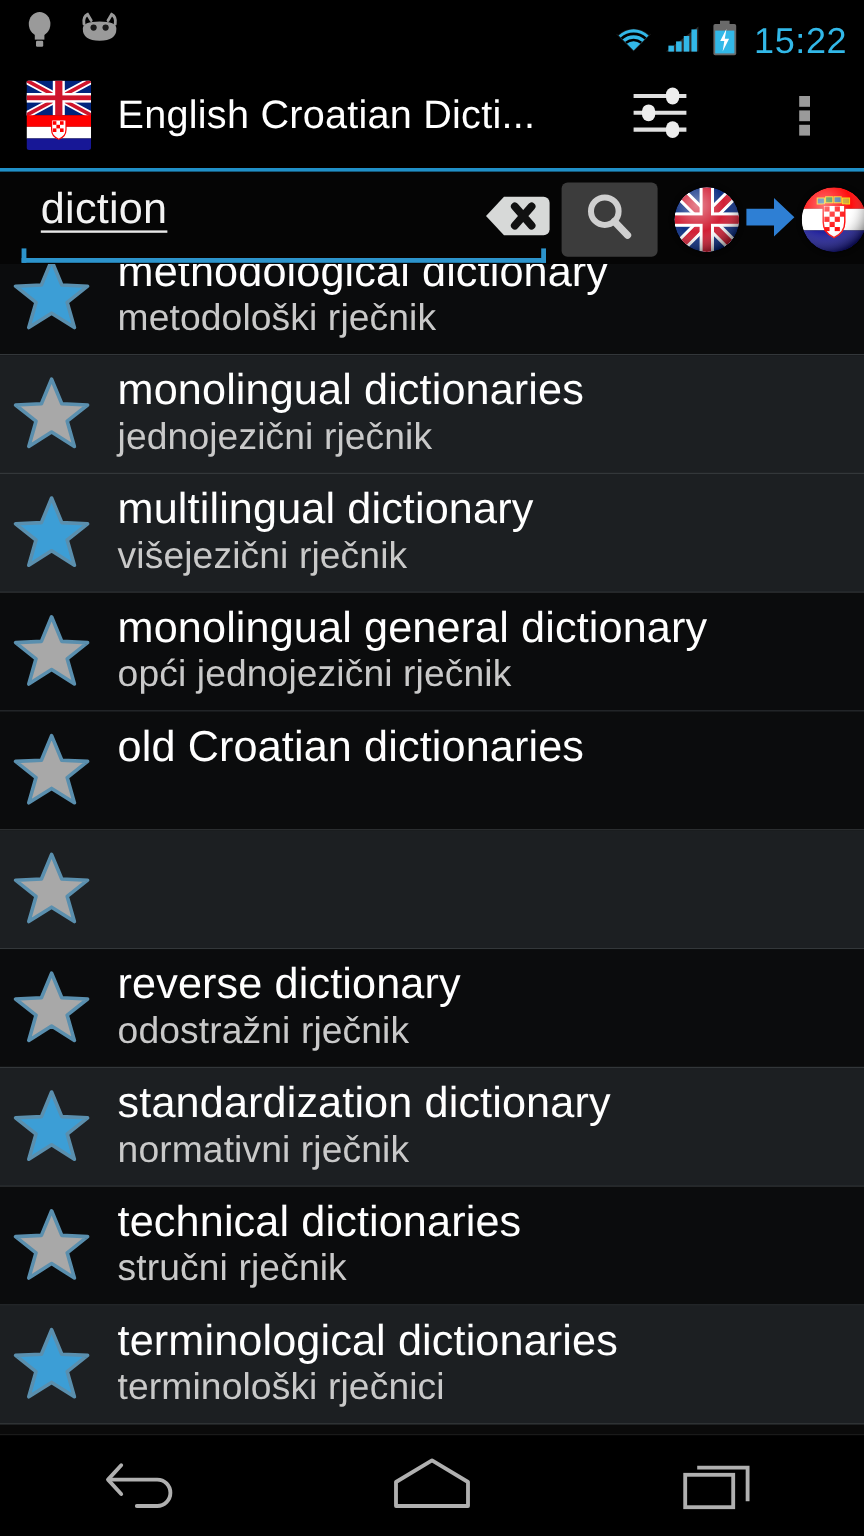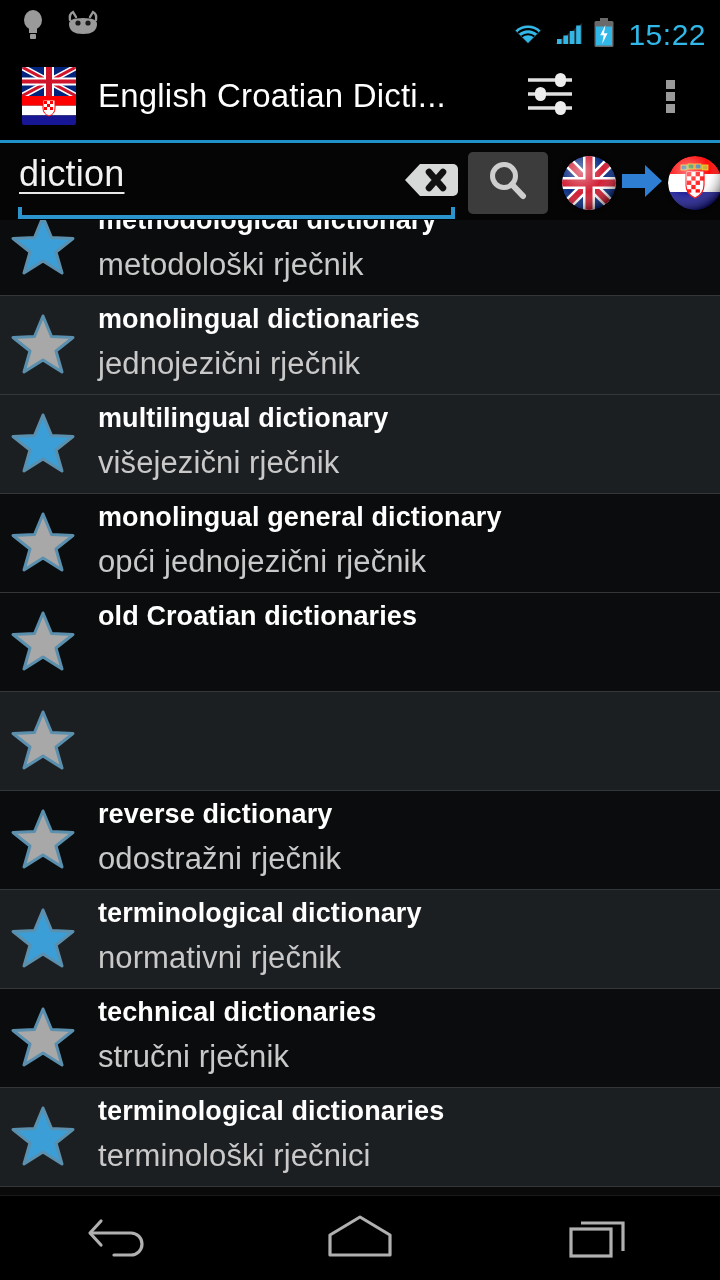--- a/index.html
+++ b/index.html
@@ -54,21 +54,21 @@
   
   #search-bar{
     height:80px; width:100%; background:#050505;
     border-top:3px solid #2090c8;
     position:relative; display:flex; align-items:center;
   }
   #search-field-wrap{
     position:absolute; left:18px; top:4px; width:437px; height:72px;
   }
   #search-text{
-    position:absolute; left:1px; top:6px;
+    position:absolute; left:16px; top:6px;
     color:#f2f2f2; font-size:36px; letter-spacing:0.2px;
     text-decoration:underline; text-underline-offset:6px;
     text-decoration-thickness:2px; text-decoration-color:#e8e8e8;
   }
   #search-underline{
     position:absolute; left:0; bottom:0; width:437px; height:4px;
     background:#2c94cc;
   }
   #search-underline:before{
     content:""; position:absolute; left:0; bottom:0;
@@ -113,21 +113,21 @@
   .entry-row:first-child{ margin-top:-23px; }
   .row-star{
     position:absolute; left:10px; top:50%; transform:translateY(-50%);
     width:66px; height:66px;
   }
   .row-texts{
     position:absolute; left:98px; top:0; right:10px; height:100%;
   }
   .term-en{
     position:absolute; top:8px; left:0;
-    font-size:27px; font-weight:bold; color:#ffffff;
+    font-size:36px; font-weight:normal; color:#ffffff;
     letter-spacing:0.1px; white-space:nowrap;
   }
   .term-hr{
     position:absolute; top:50px; left:0;
     font-size:31px; font-weight:normal; color:#c9c9c9;
     letter-spacing:0.1px; white-space:nowrap;
   }
 
   
   #nav-bar{
@@ -393,21 +393,21 @@
       <div class="row-texts">
         <div class="term-en">reverse dictionary</div>
         <div class="term-hr">odostražni rječnik</div>
       </div>
     </div>
     <div class="entry-row alt">
       <span class="row-star"><svg width="66" height="66" viewBox="0 0 66 66">
           <polygon points="33,4 41.5,24.5 63,25.5 46,39 52,60 33,48 14,60 20,39 3,25.5 24.5,24.5" fill="#3c9ed6" stroke="#5a8fae" stroke-width="3" stroke-linejoin="round"></polygon>
         </svg></span>
       <div class="row-texts">
-        <div class="term-en">terminological dictionary</div>
+        <div class="term-en">standardization dictionary</div>
         <div class="term-hr">normativni rječnik</div>
       </div>
     </div>
     <div class="entry-row base">
       <span class="row-star"><svg width="66" height="66" viewBox="0 0 66 66">
           <polygon points="33,4 41.5,24.5 63,25.5 46,39 52,60 33,48 14,60 20,39 3,25.5 24.5,24.5" fill="#a8a8a8" stroke="#5a8fae" stroke-width="3" stroke-linejoin="round"></polygon>
         </svg></span>
       <div class="row-texts">
         <div class="term-en">technical dictionaries</div>
         <div class="term-hr">stručni rječnik</div>

